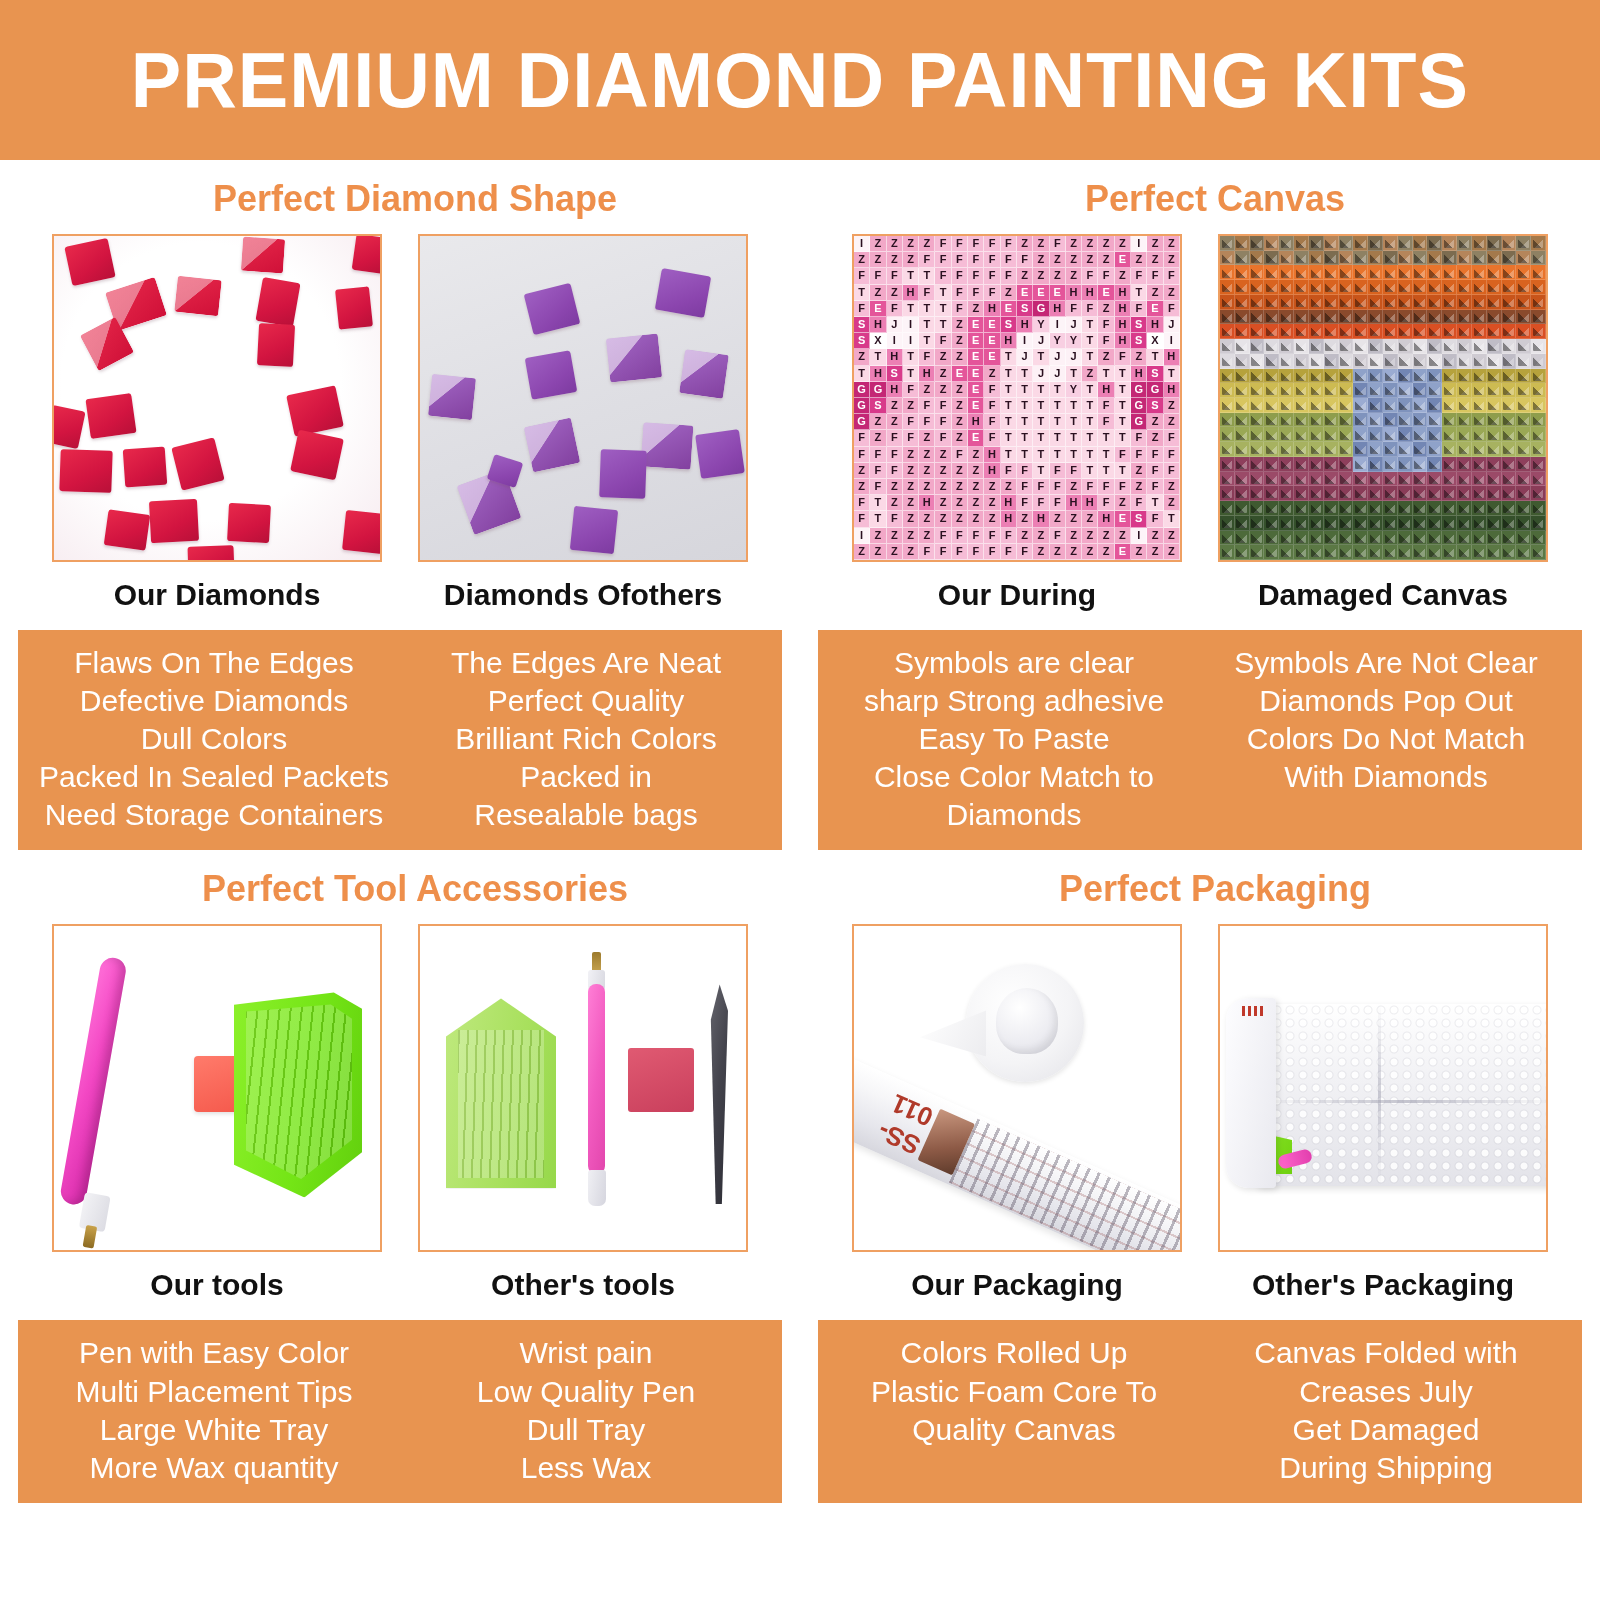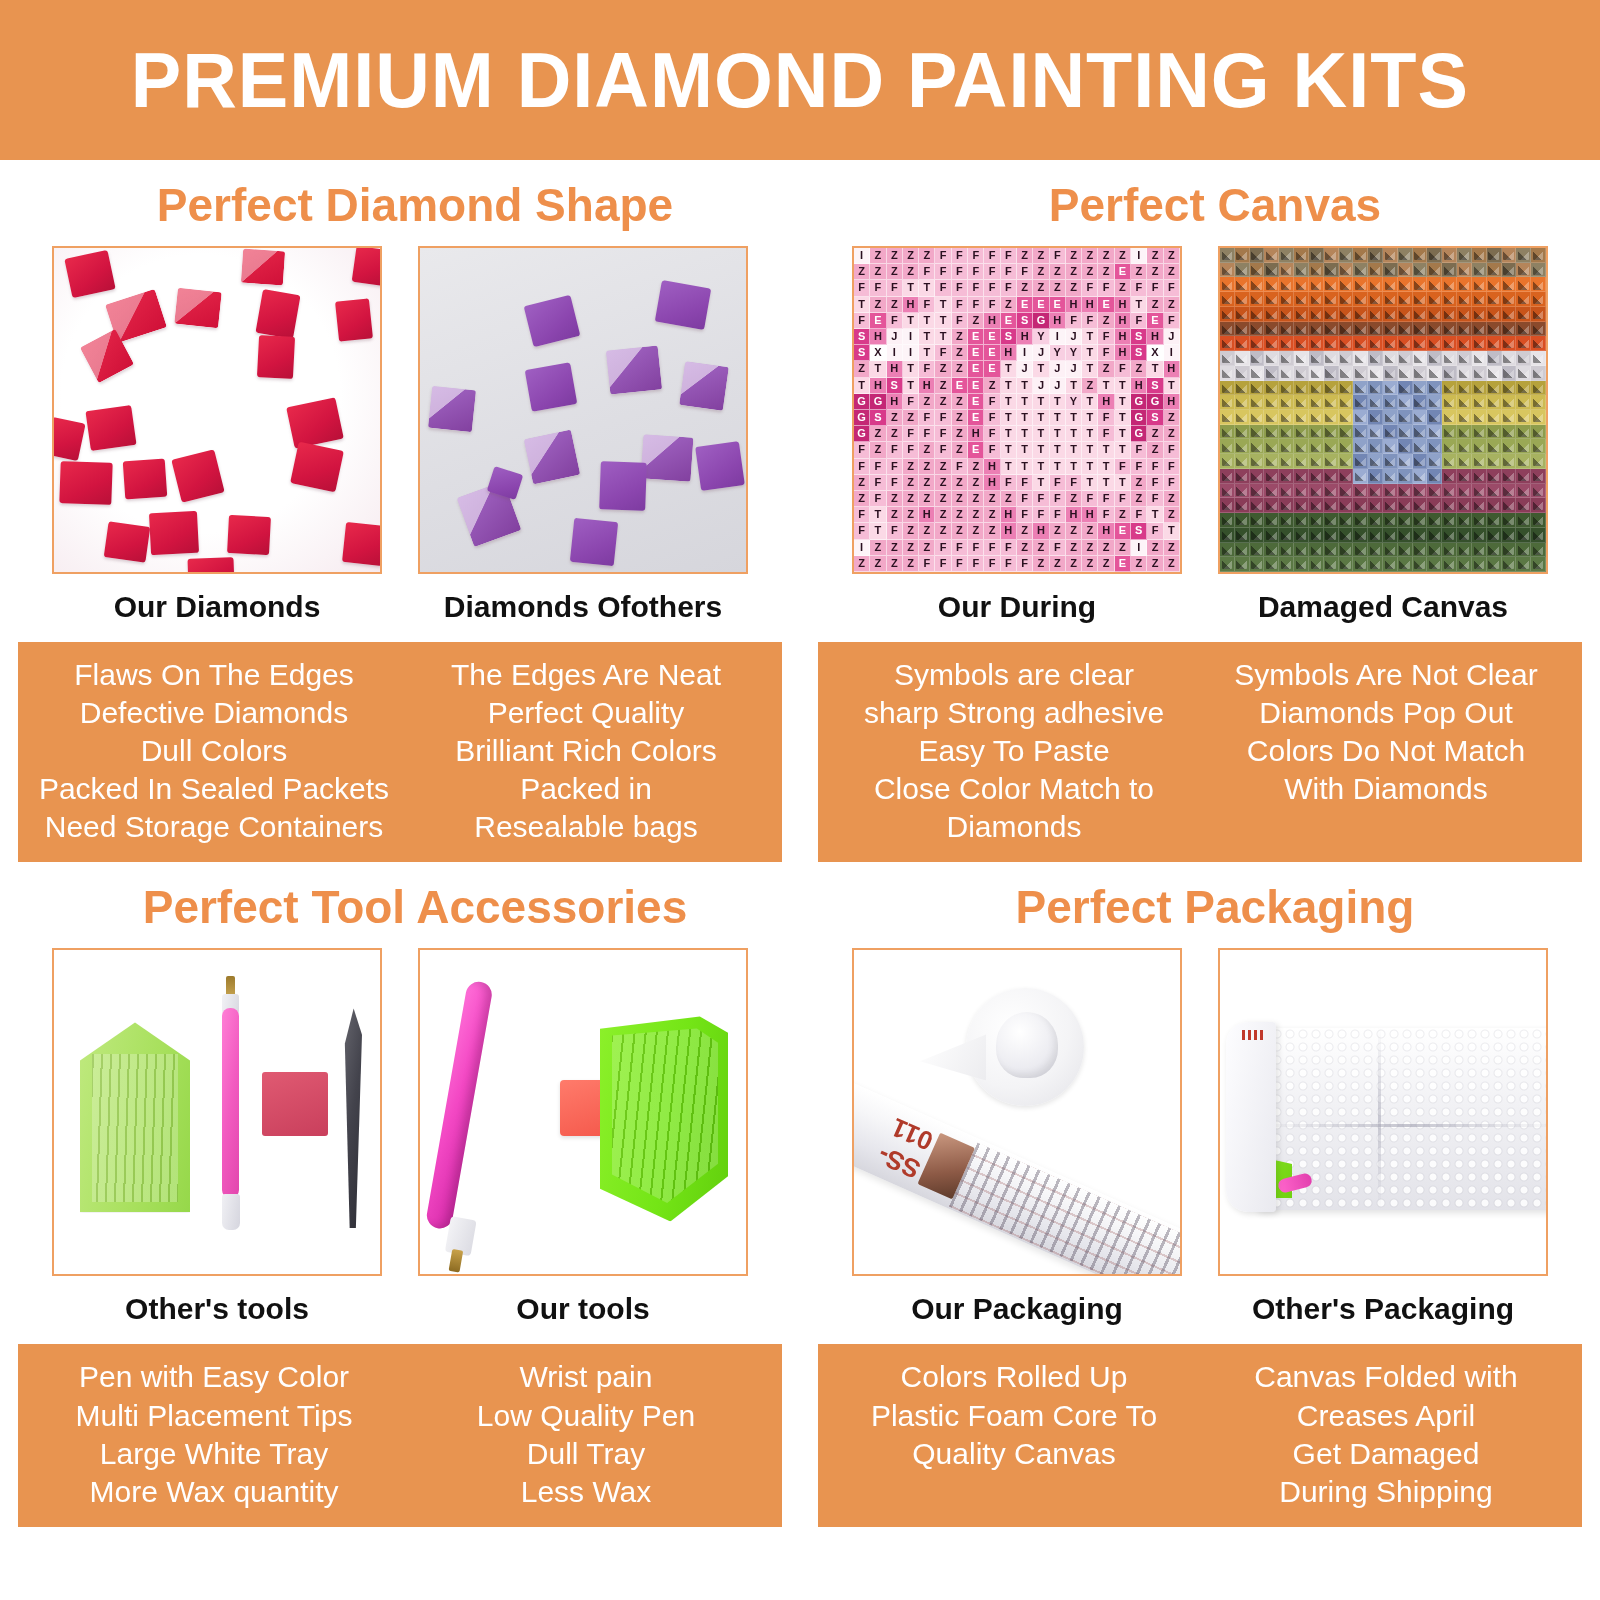--- a/index.html
+++ b/index.html
@@ -29,21 +29,21 @@
     white-space: nowrap;
   }
 
   
   .board { width:1600px; padding: 0 0 0 0; }
   .row { display:flex; width:1600px; }
   .quad { width: 800px; position: relative; }
 
   .sec-title {
     color:#EE8F4B;
-    font-size: 46px;
+    font-size: 36px;
     font-weight: 700;
     text-align:center;
     padding-top: 18px;
     padding-bottom: 14px;
     letter-spacing: 0px;
     margin-left: 30px;
   }
 
   .pair {
     display:flex;
@@ -1411,47 +1411,47 @@
 
     <div class="row">
 
       <div class="quad">
         <div class="sec-title">Perfect Tool Accessories</div>
         <div class="pair">
 
           <div class="card">
             <div class="photo">
               <div class="photo-inner tools-bg">
+                <div class="pen-a"></div>
+                <div class="pen-a-tipwrap">
+                  <div class="pen-a-ferrule"></div>
+                  <div class="pen-a-nib"></div>
+                </div>
+                <div class="wax-a"></div>
+                <div class="tray-a"></div>
+                <div class="tray-a-ribs"></div>
+              </div>
+            </div>
+            <div class="caption">Our tools</div>
+          </div>
+
+          <div class="card">
+            <div class="photo">
+              <div class="photo-inner tools-bg">
                 <div class="tray-b"></div>
                 <div class="tray-b-ribs"></div>
                 <div class="pen-b-nib"></div>
                 <div class="pen-b-ferrule-top"></div>
                 <div class="pen-b"></div>
                 <div class="pen-b-ferrule-bot"></div>
                 <div class="wax-b"></div>
                 <div class="tweezer-b"></div>
               </div>
             </div>
             <div class="caption">Other's tools</div>
-          </div>
-
-          <div class="card">
-            <div class="photo">
-              <div class="photo-inner tools-bg">
-                <div class="pen-a"></div>
-                <div class="pen-a-tipwrap">
-                  <div class="pen-a-ferrule"></div>
-                  <div class="pen-a-nib"></div>
-                </div>
-                <div class="wax-a"></div>
-                <div class="tray-a"></div>
-                <div class="tray-a-ribs"></div>
-              </div>
-            </div>
-            <div class="caption">Our tools</div>
           </div>
 
         </div>
 
         <div class="panel">
           <div class="panel-col">
             <div class="panel-line">Pen with Easy Color</div>
             <div class="panel-line">Multi Placement Tips</div>
             <div class="panel-line">Large White Tray</div>
             <div class="panel-line">More Wax quantity</div>
@@ -1505,21 +1505,21 @@
         </div>
 
         <div class="panel">
           <div class="panel-col">
             <div class="panel-line">Colors Rolled Up</div>
             <div class="panel-line">Plastic Foam Core To</div>
             <div class="panel-line">Quality Canvas</div>
           </div>
           <div class="panel-col">
             <div class="panel-line">Canvas Folded with</div>
-            <div class="panel-line">Creases April</div>
+            <div class="panel-line">Creases July</div>
             <div class="panel-line">Get Damaged</div>
             <div class="panel-line">During Shipping</div>
           </div>
         </div>
       </div>
 
     </div>
   </div>
 </div>
 

